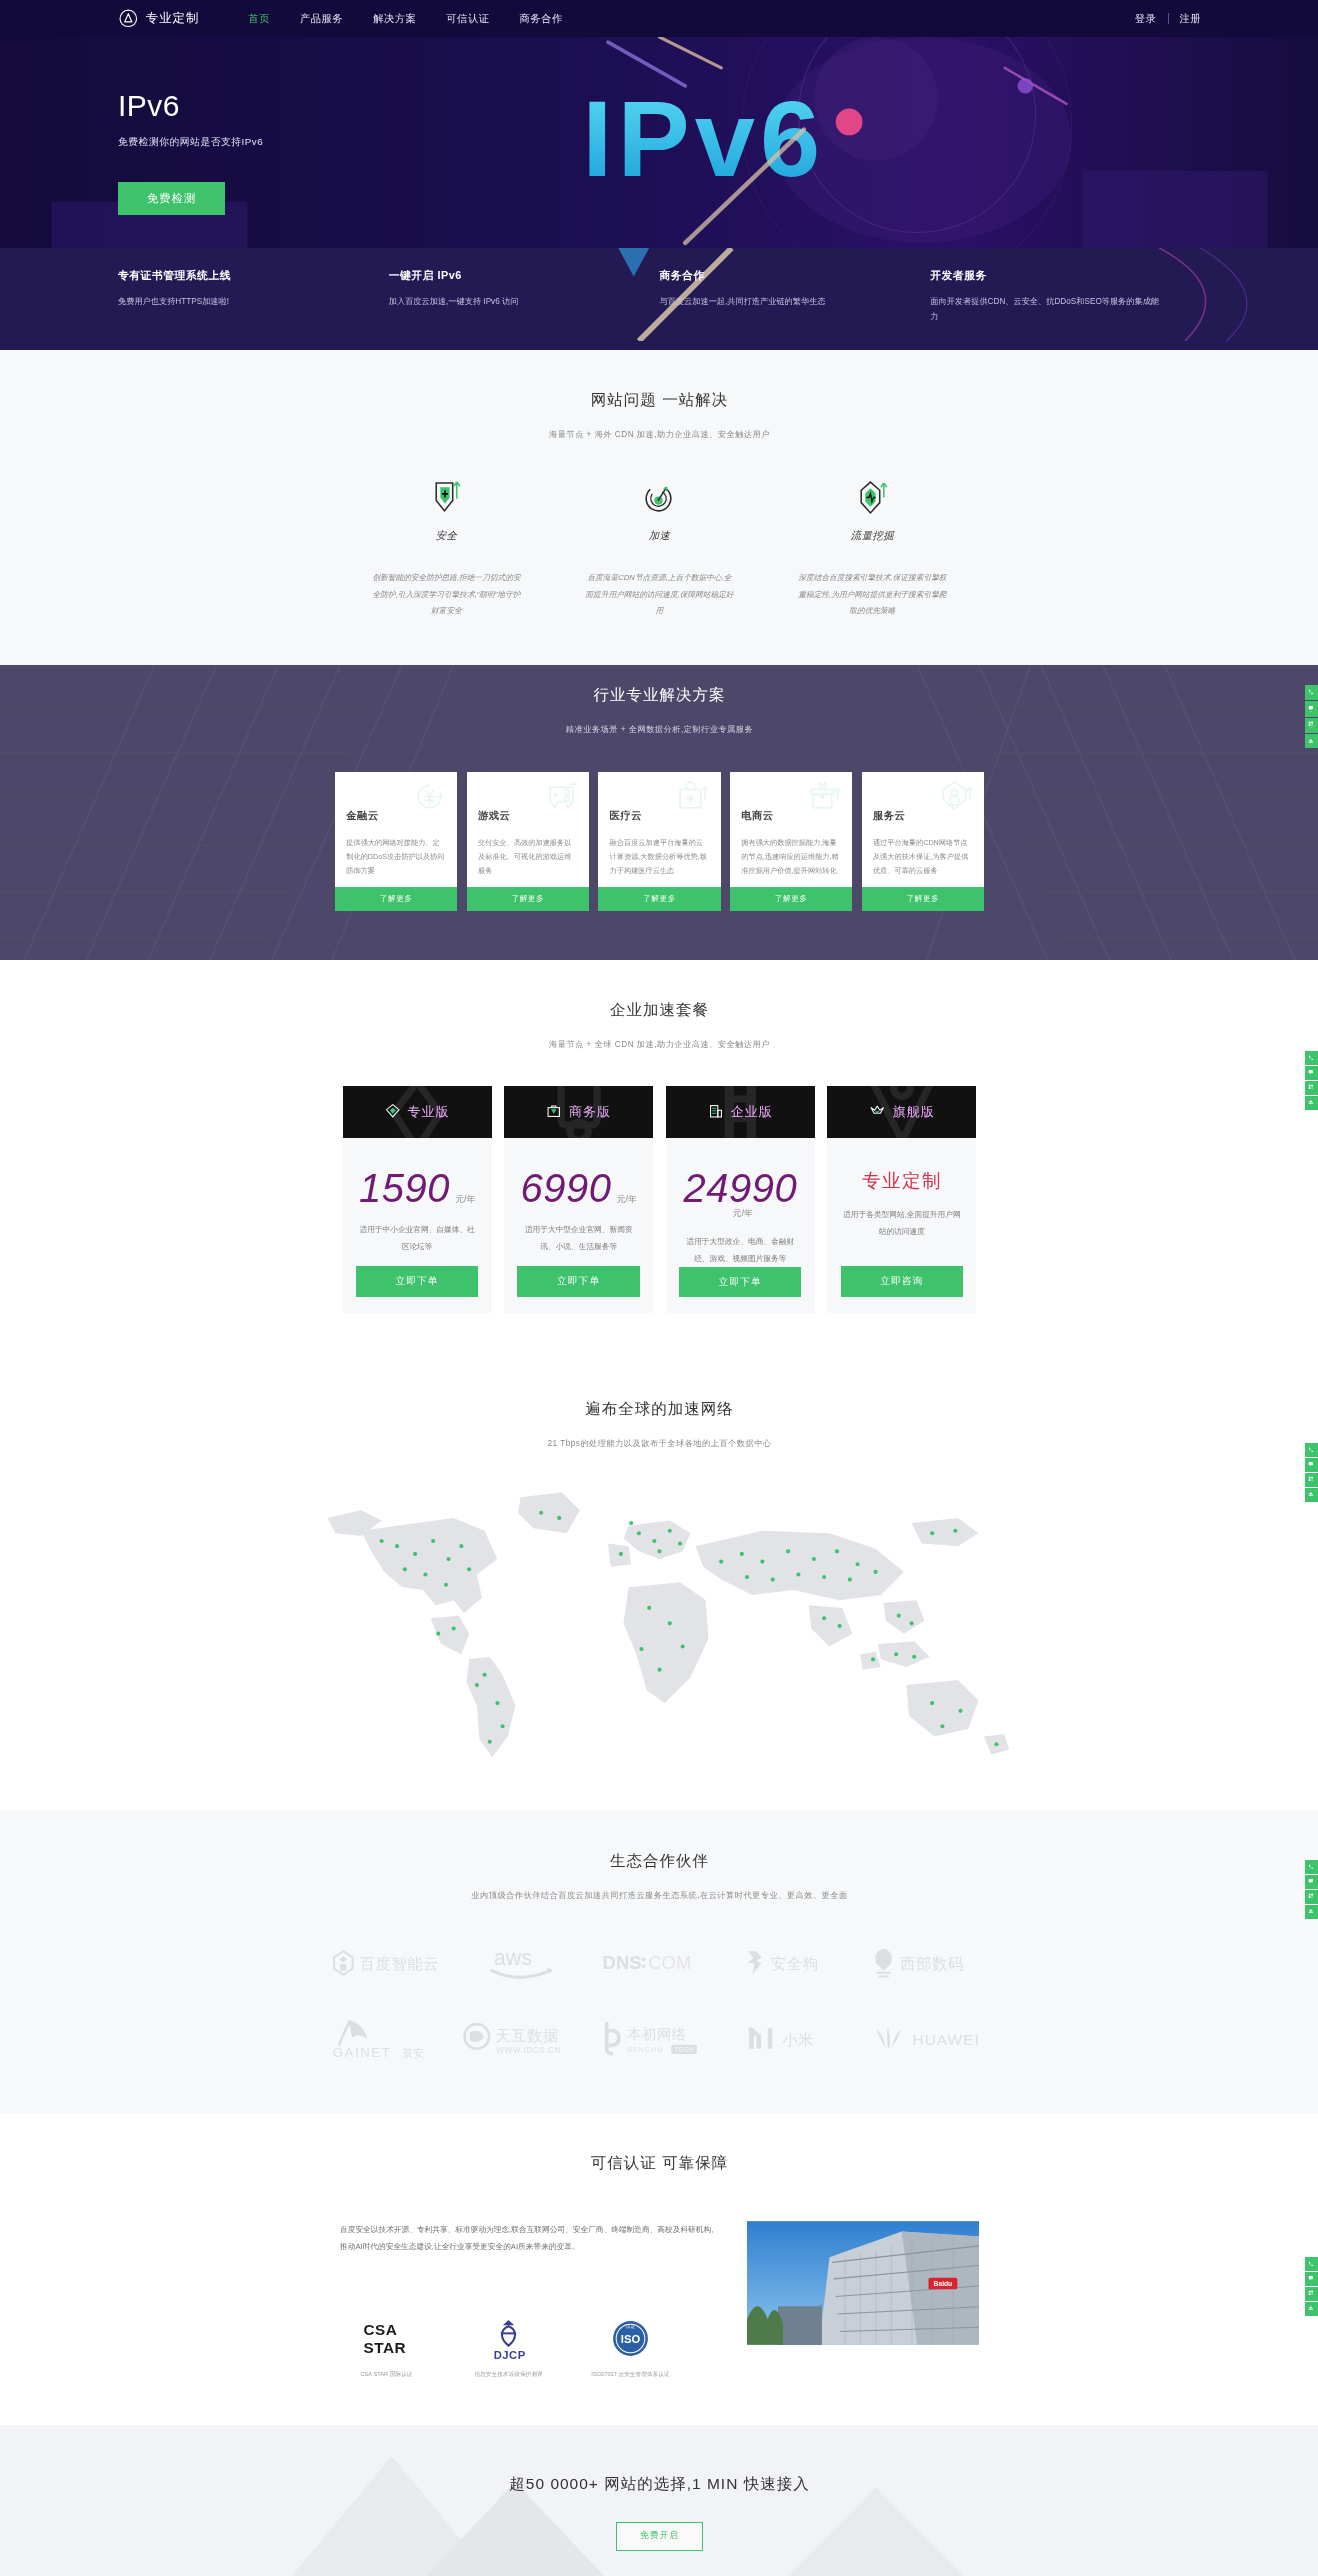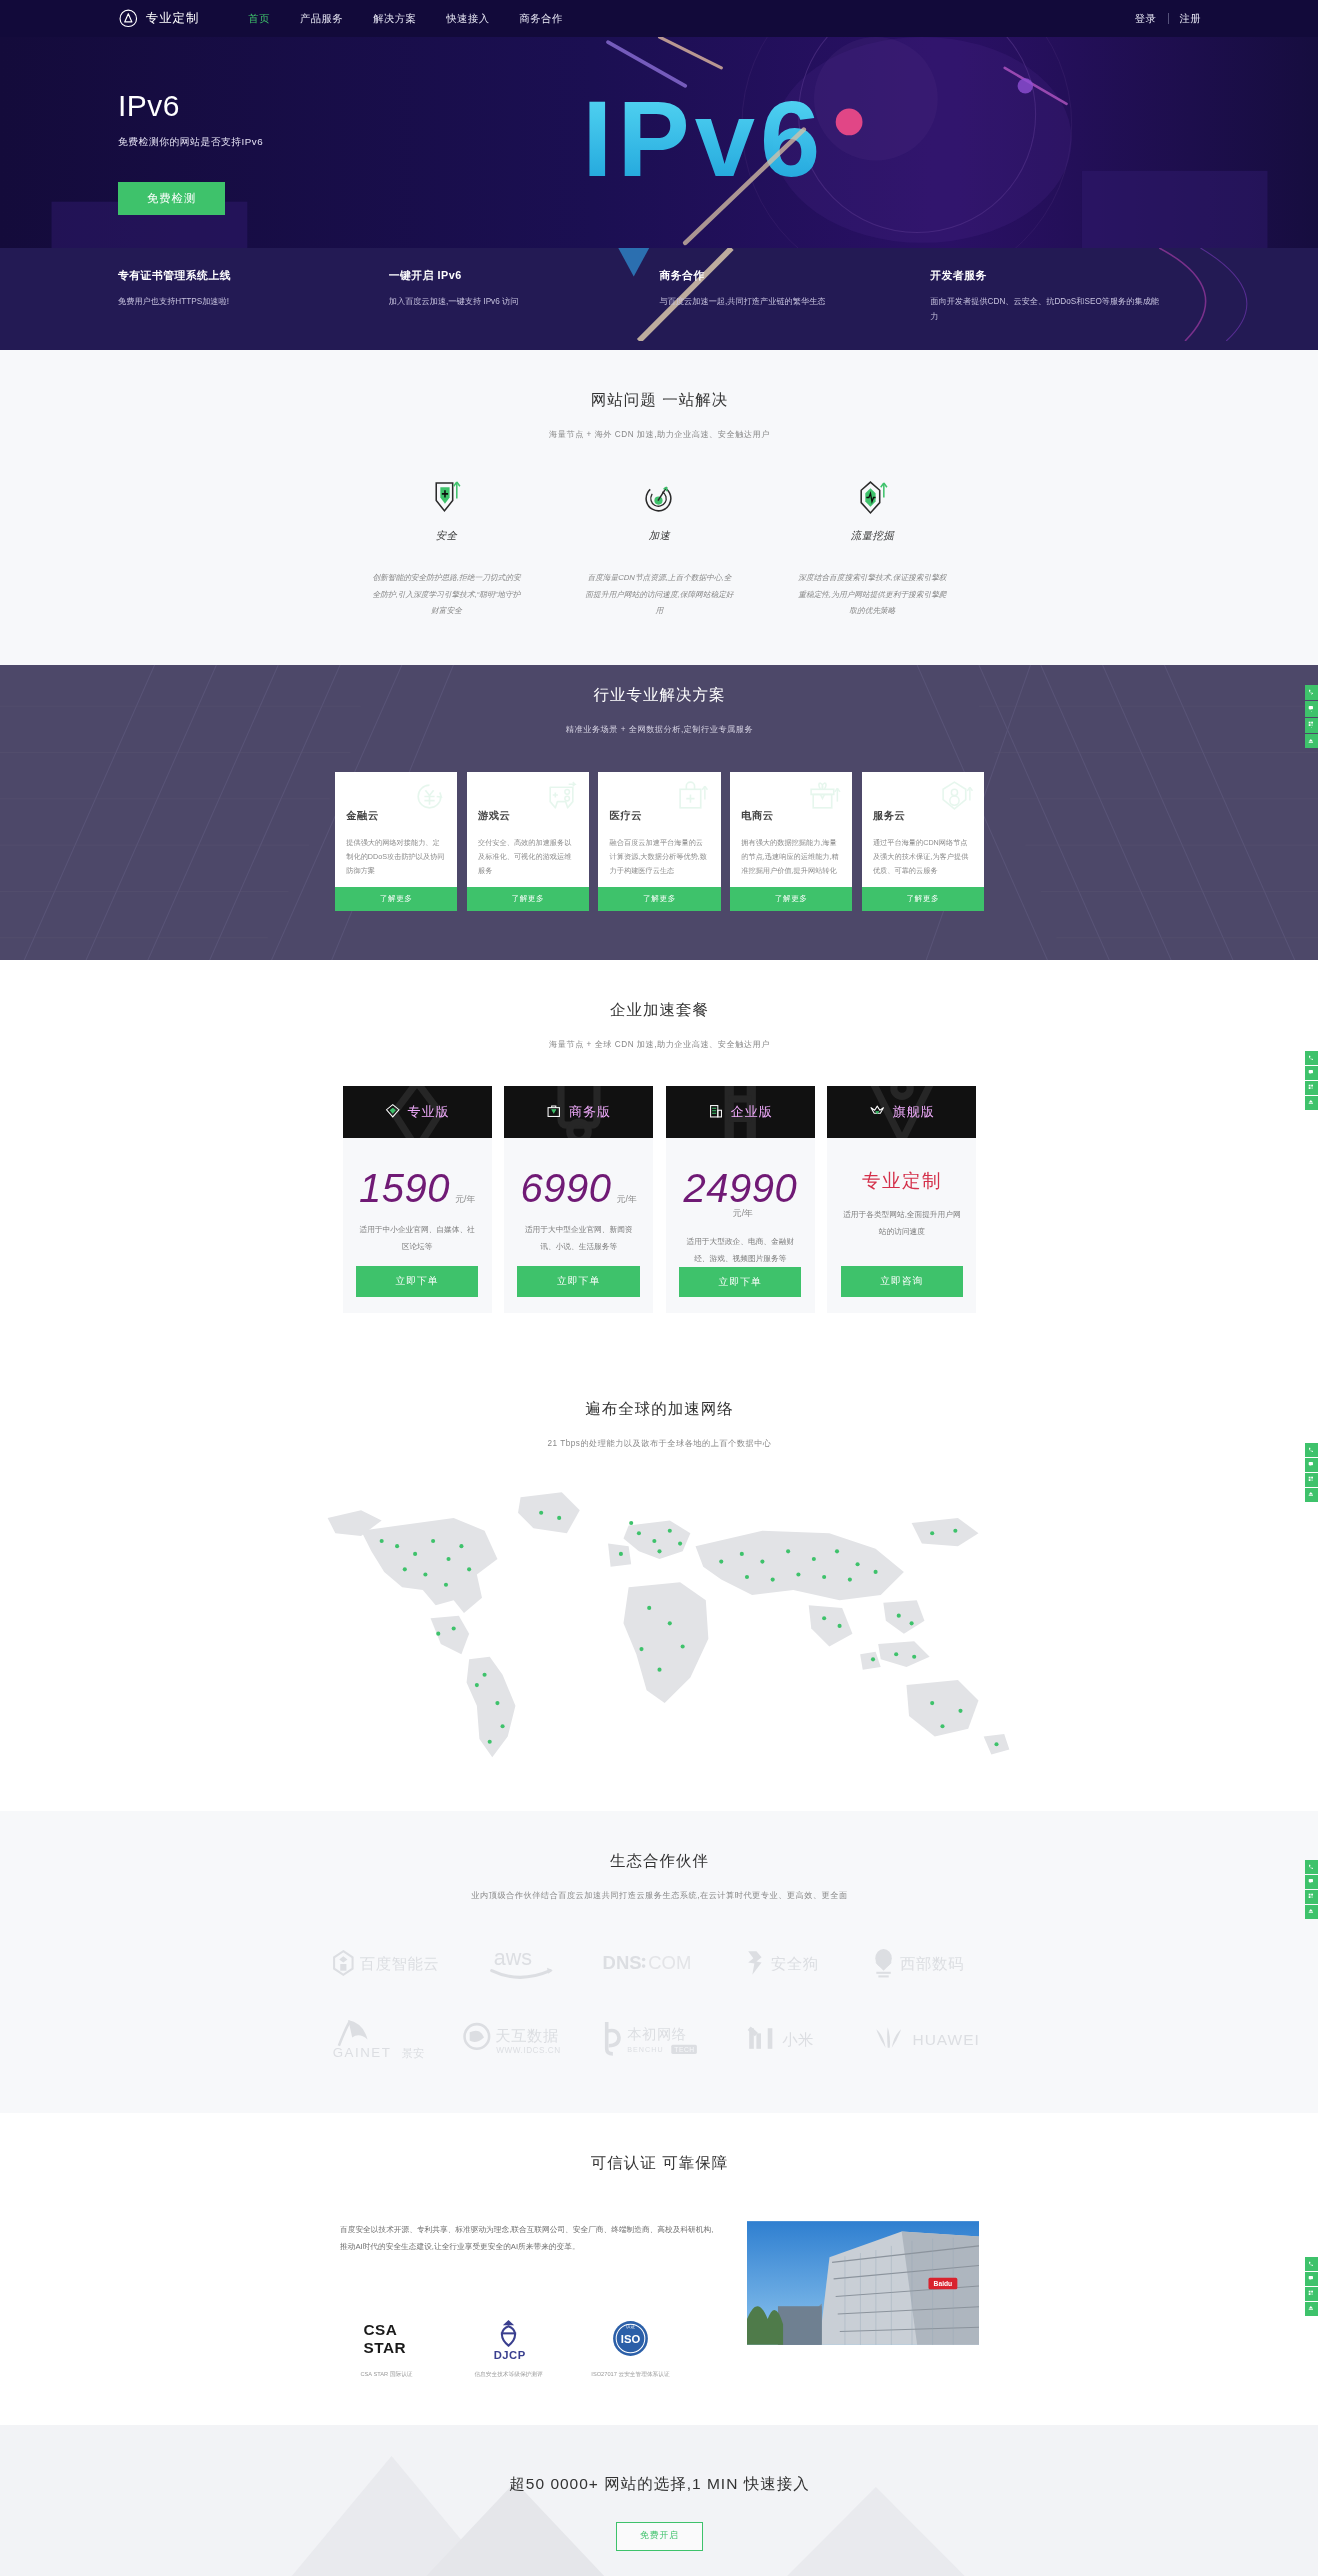--- a/index.html
+++ b/index.html
@@ -147,21 +147,21 @@
           <path d="M20 4 C11 4 4 12 4 21 C4 30 11 36 20 36 C29 36 36 30 36 21 C36 12 29 4 20 4 Z" fill="none" stroke="#fff" stroke-width="2.2"></path>
           <path d="M20 11 L13 27 L27 27 Z" fill="none" stroke="#fff" stroke-width="2.2" stroke-linejoin="round"></path>
         </svg>
       </span>
       <span class="brand-name">专业定制</span>
     </div>
     <div class="nav-links">
       <a href="#" class="active">首页</a>
       <a href="#">产品服务</a>
       <a href="#">解决方案</a>
-      <a href="#">快速接入</a>
+      <a href="#">可信认证</a>
       <a href="#">商务合作</a>
     </div>
     <div class="nav-right">
       <a href="#">登录</a>
       <span class="nav-sep"></span>
       <a href="#">注册</a>
     </div>
   </div>
 </div>
 

